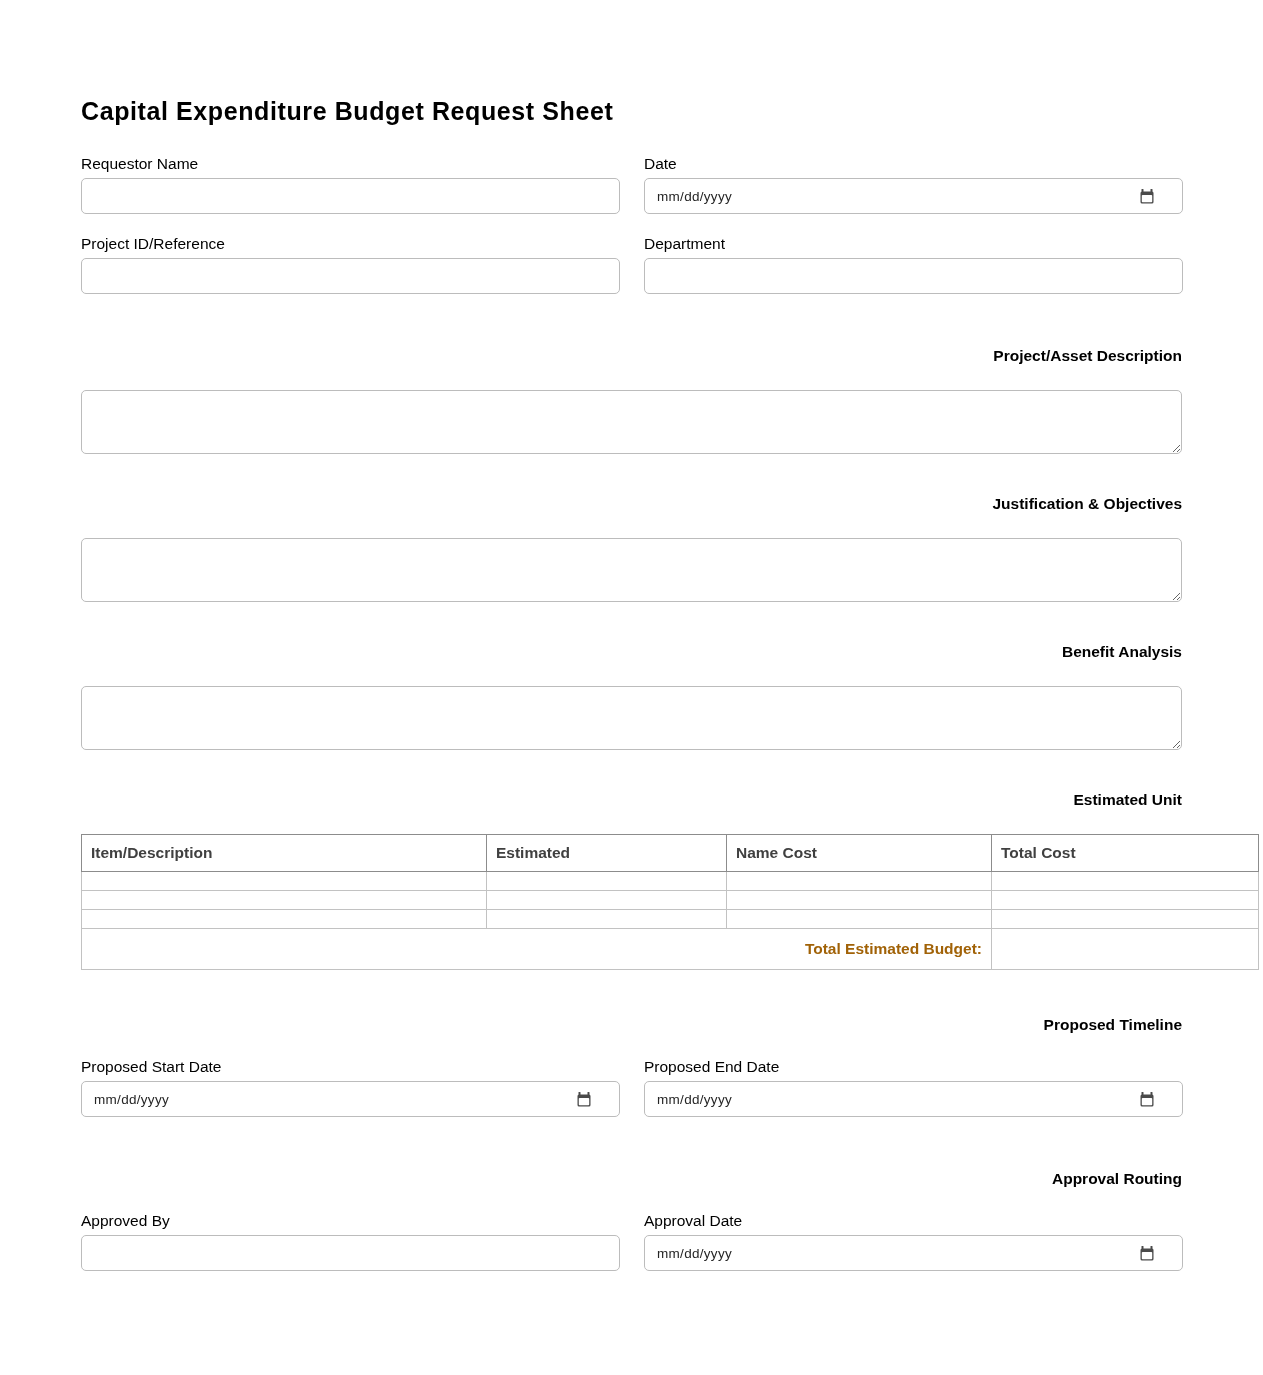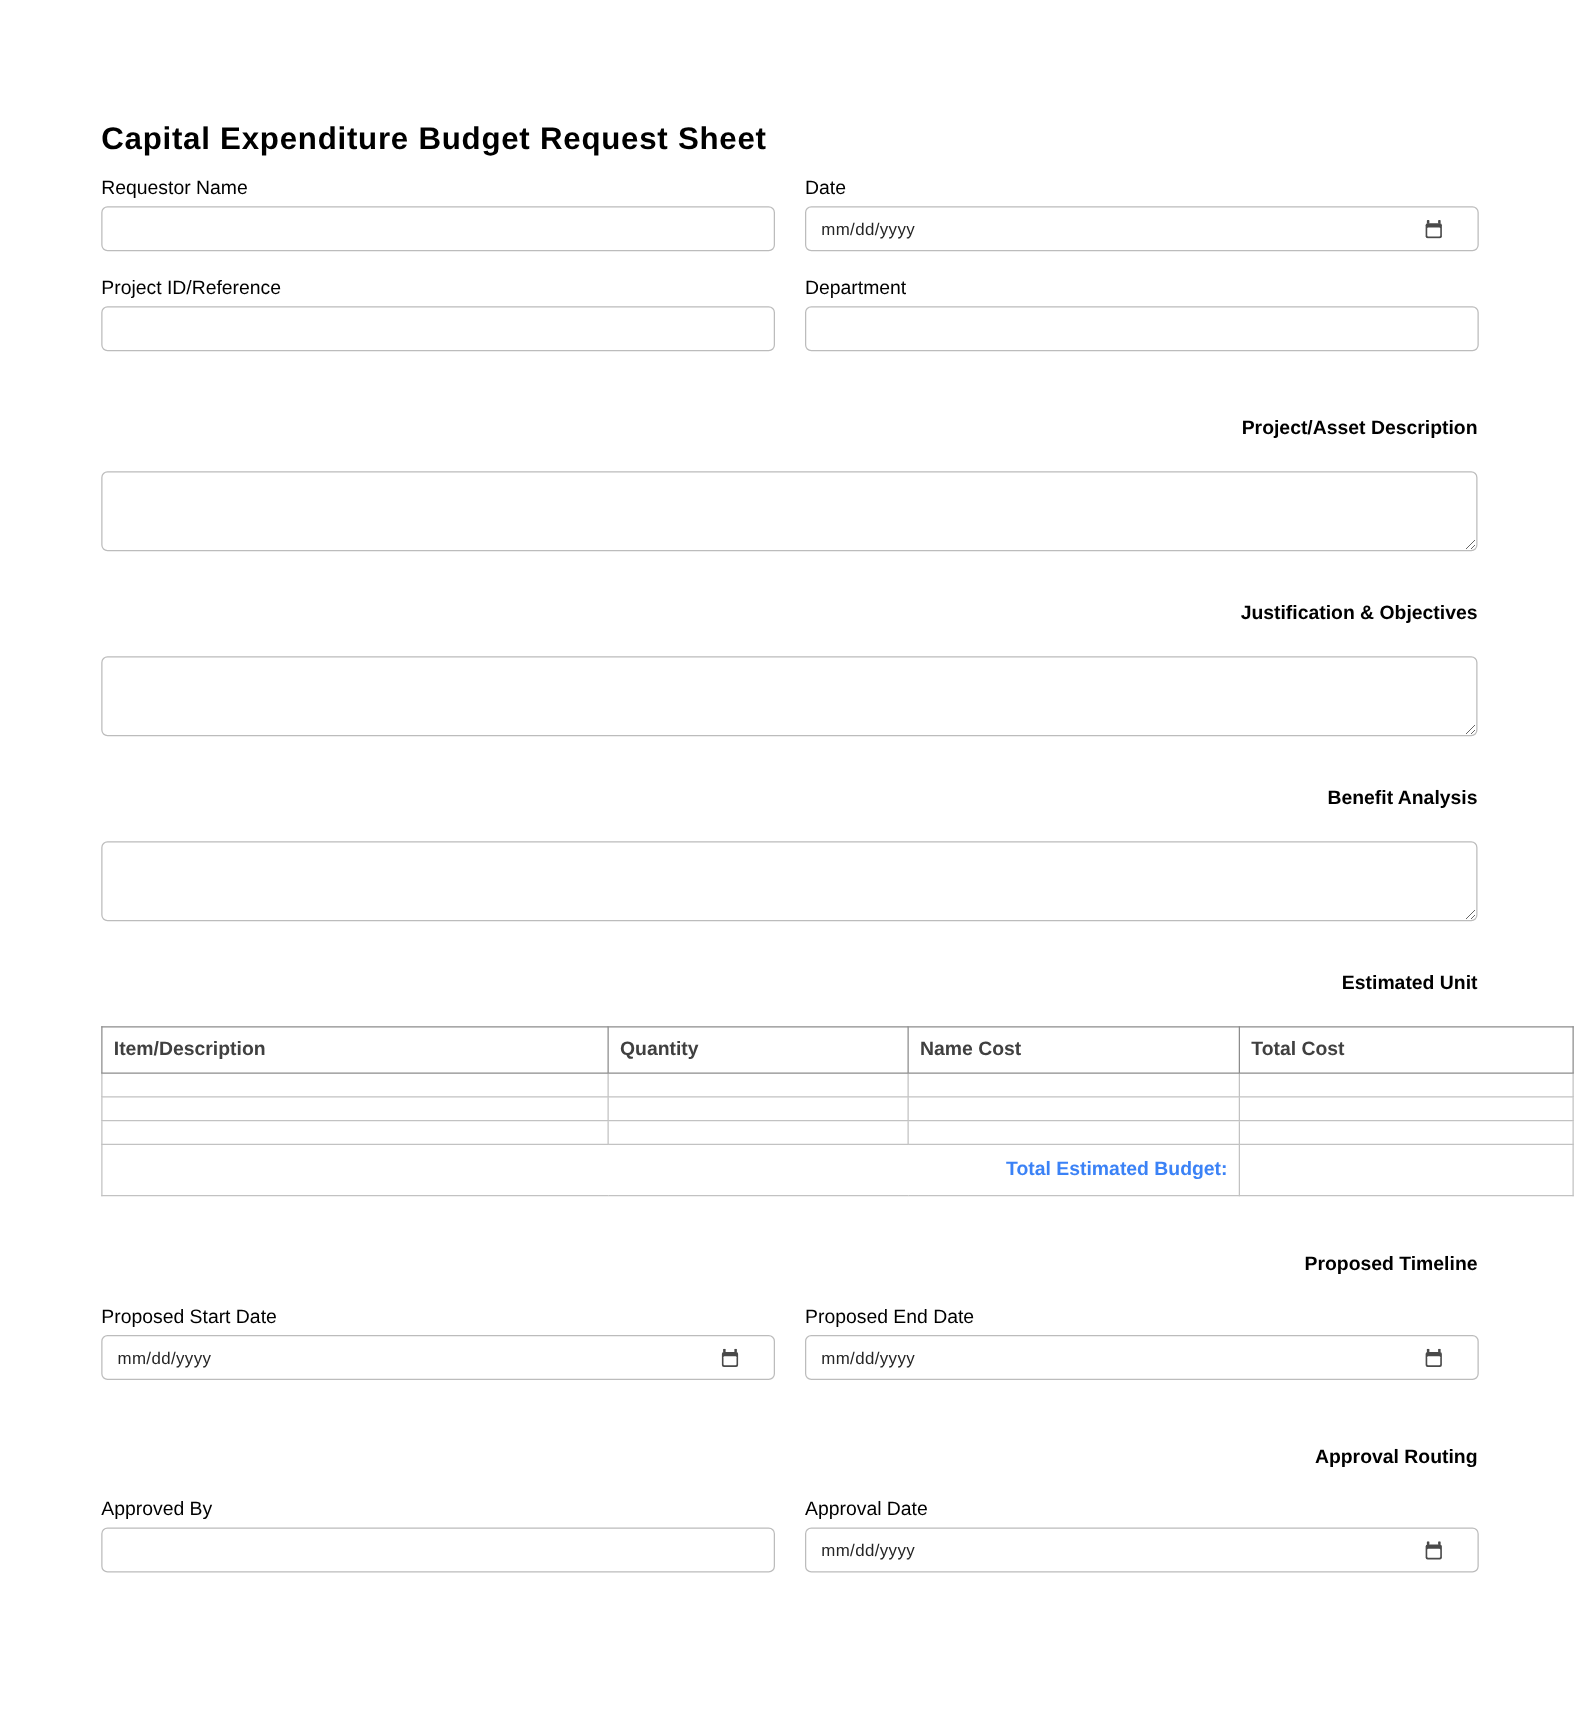--- a/index.html
+++ b/index.html
@@ -21,21 +21,21 @@
     min-height: 1375px;
     box-sizing: border-box;
     padding: 96px 81px 40px 81px;
     background: #ffffff;
   }
   .form-title {
     font-size: 25px;
     font-weight: bold;
     letter-spacing: 0.6px;
     line-height: 1.2;
-    margin: 0 0 15px 0;
+    margin: 0 0 28px 0;
     color: #000;
   }
 
   
   .row2 {
     display: grid;
     grid-template-columns: 539px 539px;
     column-gap: 24px;
   }
   .field {
@@ -153,21 +153,21 @@
   }
   .costs-table tr.total-row td {
     height: 28px;
     padding: 6px 9px;
     border: 1px solid #c2c2c2;
   }
   .total-label {
     text-align: right;
     font-weight: bold;
     font-size: 15.5px;
-    color: #3b82f6;
+    color: #a16207;
   }
   .col-item  { width: 386px; }
   .col-qty   { width: 221px; }
   .col-unit  { width: 246px; }
   .col-total { width: 248px; }
 </style>
 </head>
 <body>
 
 <div class="page">
@@ -230,21 +230,21 @@
   <textarea class="area" placeholder="" style=""></textarea>
 
   <div class="gap-block"></div>
 
   <h2 class="section-title">Estimated Unit</h2>
 
   <table class="costs-table">
     <thead>
       <tr>
         <th class="col-item">Item/Description</th>
-        <th class="col-qty">Quantity</th>
+        <th class="col-qty">Estimated</th>
         <th class="col-unit">Name Cost</th>
         <th class="col-total">Total Cost</th>
       </tr>
     </thead>
     <tbody>
       <tr>
         <td></td>
         <td></td>
         <td></td>
         <td></td>

